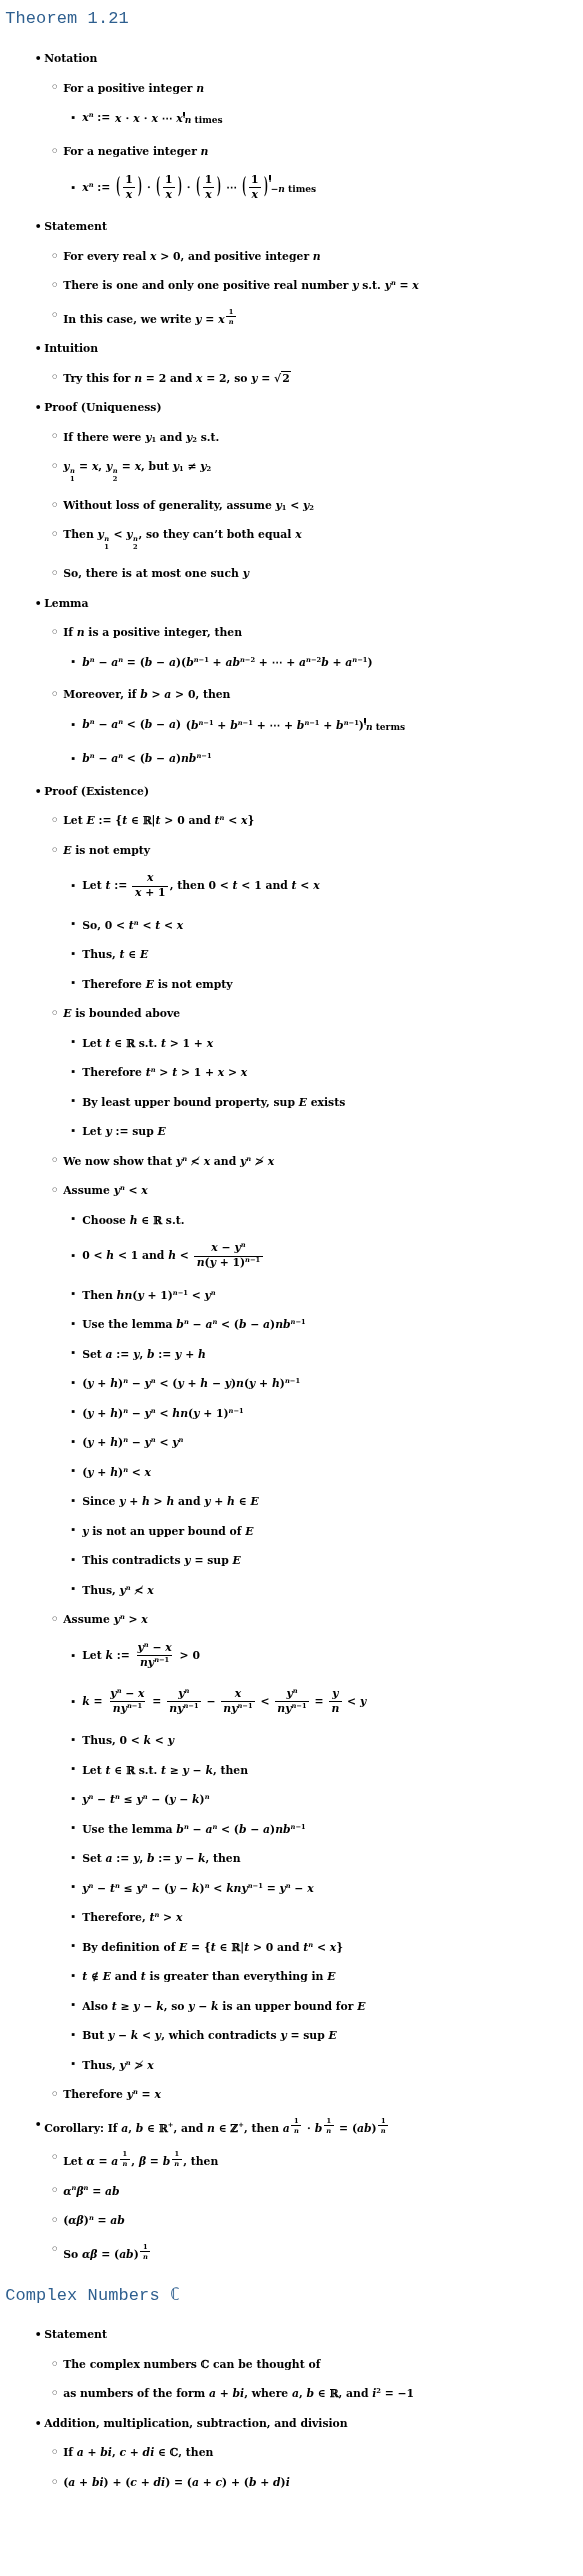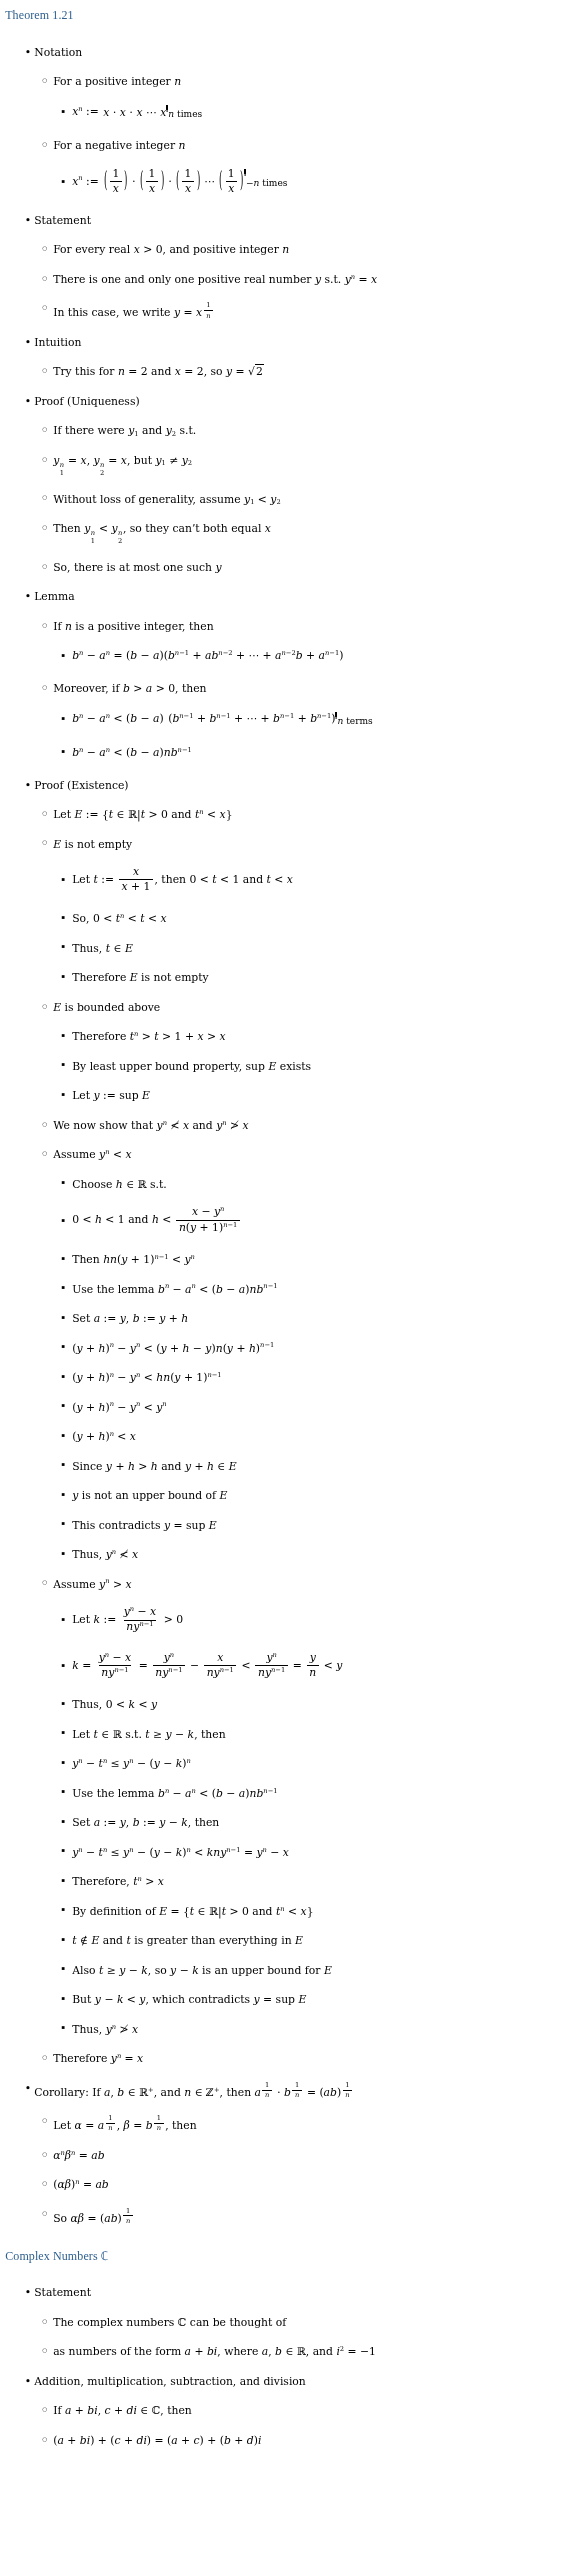--- a/index.html
+++ b/index.html
@@ -5,28 +5,28 @@
   html, body { margin:0; padding:0; }
   body {
     width:583px; height:2740px; position:relative; overflow:hidden;
     background:#ffffff; color:#000;
     font-family:"DejaVu Serif","Liberation Serif",serif;
     font-size:10.8px;
   }
   .page { padding:8.2px 10.3px 0 5.2px; }
 
   .section-heading {
-    font-family:Liberation Serif, serif;
-    font-weight:400; font-size:12px; line-height:1.25;
+    font-family:Liberation Mono, monospace;
+    font-weight:400; font-size:17px; line-height:1.25;
     color:var(--heading-color,#2e5f8f);
     margin:0 0 21.6px 0; letter-spacing:0.1px;
   }
   .section-heading.second { margin-top:23px; }
 
-  .items { list-style:none; margin:4px; padding:0; }
+  .items { list-style:none; margin:14px; padding:0;font-weight:bold; }
   .item { position:relative; margin-bottom:14.4px; line-height:1.4; }
   .lvl1 { padding-left:25px; }
   .lvl2 { padding-left:44px; }
   .lvl3 { padding-left:63px; }
   .item::before { position:absolute; color:#000; }
   .lvl1::before { content:"•"; left:15.5px; top:0; font-size:1em; }
   .lvl2::before { content:"○"; left:33px; top:0.5em; font-size:0.52em; }
   .lvl3::before { content:"▪"; left:52px; top:0.45em; font-size:0.52em; }
   .display { margin-top:3.1px; margin-bottom:17.5px; }
   .display::before { top:50% !important; transform:translateY(-50%); }
@@ -157,20 +157,21 @@
       <li class="item lvl2"><span class="content">Let <i class="v">E</i> := {<i class="v">t</i> ∈ ℝ|<i class="v">t</i> &gt; 0 and <i class="v">t</i><span class="sup"><i class="v">n</i></span> &lt; <i class="v">x</i>}</span></li>
       <li class="item lvl2"><span class="content"><i class="v">E</i> is not empty</span></li>
       <li class="item lvl3 display"><span class="content">Let <i class="v">t</i> := <span class="frac">
             <span class="fr-n"><i class="v">x</i></span>
             <span class="fr-d"><i class="v">x</i> + 1</span>
           </span>, then 0 &lt; <i class="v">t</i> &lt; 1 and <i class="v">t</i> &lt; <i class="v">x</i></span></li>
       <li class="item lvl3"><span class="content">So, 0 &lt; <i class="v">t</i><span class="sup"><i class="v">n</i></span> &lt; <i class="v">t</i> &lt; <i class="v">x</i></span></li>
       <li class="item lvl3"><span class="content">Thus, <i class="v">t</i> ∈ <i class="v">E</i></span></li>
       <li class="item lvl3"><span class="content">Therefore <i class="v">E</i> is not empty</span></li>
       <li class="item lvl2"><span class="content"><i class="v">E</i> is bounded above</span></li>
+      <li class="item lvl3"><span class="content">Let <i class="v">t</i> ∈ ℝ s.t. <i class="v">t</i> &gt; 1 + <i class="v">x</i></span></li>
       <li class="item lvl3"><span class="content">Therefore <i class="v">t</i><span class="sup"><i class="v">n</i></span> &gt; <i class="v">t</i> &gt; 1 + <i class="v">x</i> &gt; <i class="v">x</i></span></li>
       <li class="item lvl3"><span class="content">By least upper bound property, sup <i class="v">E</i> exists</span></li>
       <li class="item lvl3"><span class="content">Let <i class="v">y</i> := sup <i class="v">E</i></span></li>
       <li class="item lvl2"><span class="content">We now show that <i class="v">y</i><span class="sup"><i class="v">n</i></span> ≮ <i class="v">x</i> and <i class="v">y</i><span class="sup"><i class="v">n</i></span> ≯ <i class="v">x</i></span></li>
       <li class="item lvl2"><span class="content">Assume <i class="v">y</i><span class="sup"><i class="v">n</i></span> &lt; <i class="v">x</i></span></li>
       <li class="item lvl3"><span class="content">Choose <i class="v">h</i> ∈ ℝ s.t.</span></li>
       <li class="item lvl3 display"><span class="content">0 &lt; <i class="v">h</i> &lt; 1 and <i class="v">h</i> &lt; <span class="frac">
             <span class="fr-n"><i class="v">x</i> − <i class="v">y</i><span class="sup"><i class="v">n</i></span></span>
             <span class="fr-d"><i class="v">n</i>(<i class="v">y</i> + 1)<span class="sup"><i class="v">n</i>−1</span></span>
           </span></span></li>

